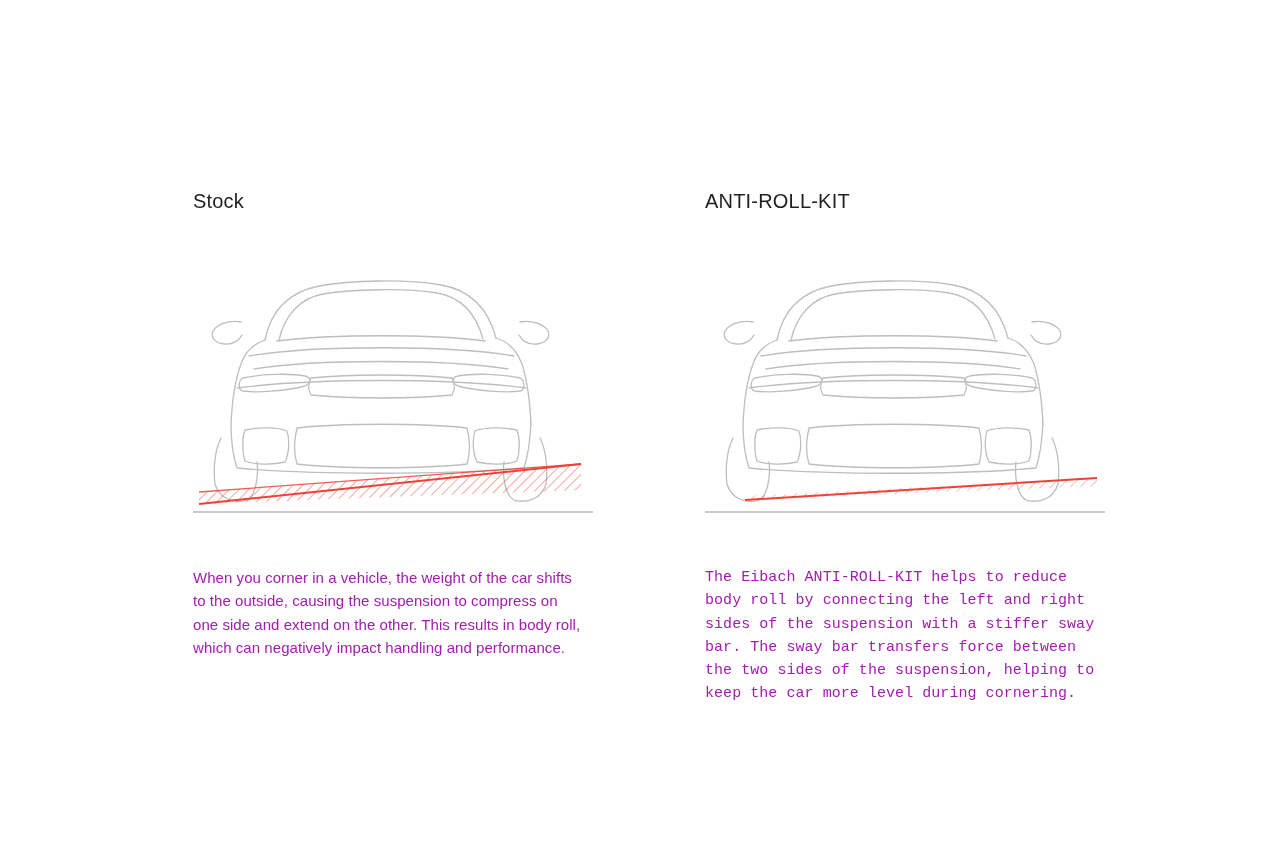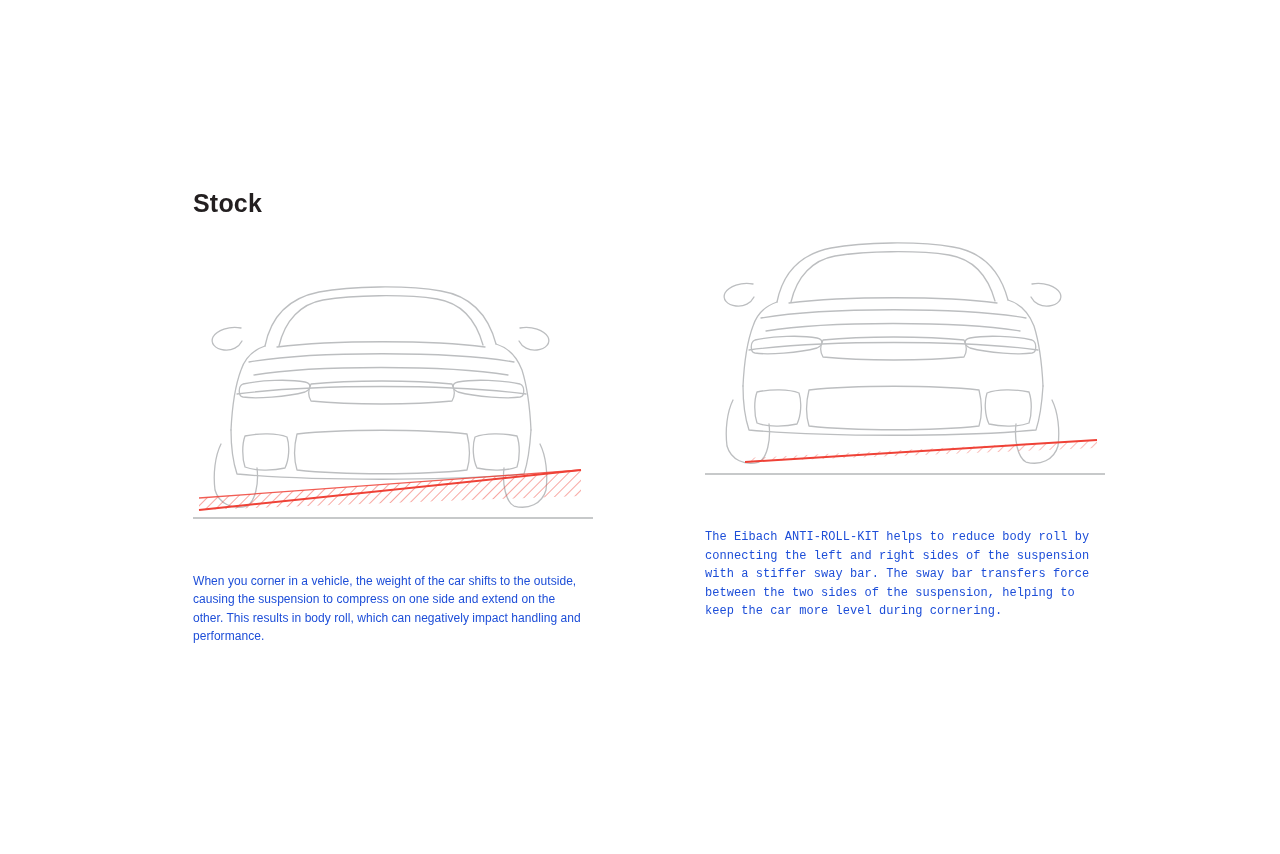--- a/index.html
+++ b/index.html
@@ -28,43 +28,43 @@
     justify-content: flex-start;
   }
   .panel {
     width: 500px;
     position: relative;
   }
   .panel.left { margin-left: 193px; }
   .panel.right { margin-left: 12px; }
 
   .panel-title {
-    font-size: 25px;
-    font-weight: bold;
+    font-size: 20px;
+    font-weight: normal;
     letter-spacing: 0.2px;
     color: #231f20;
     margin: 0 0 16px 0;
     line-height: 1.1;
   }
 
   .figure {
     position: relative;
     width: 400px;
     height: 290px;
   }
   .figure svg {
     display: block;
   }
 
   .caption {
     margin-top: 48px;
     width: 390px;
-    font-size: 12px;
+    font-size: 15px;
     line-height: 1.55;
-    color: #1d4ed8;
+    color: #a21caf;
     letter-spacing: 0.05px;
   }
   .panel.right .caption { width: 392px; font-family: Liberation Mono, monospace; }
 </style>
 </head>
 <body>
 
 <div class="page">
 
   <div class="panels">
@@ -124,20 +124,21 @@
           </g>
 
           <line x1="0" y1="284" x2="400" y2="284" stroke="#b5b7b9" stroke-width="1.4"></line>
         </svg>
       </div>
 
       <p class="caption">When you corner in a vehicle, the weight of the car shifts to the outside, causing the suspension to compress on one side and extend on the other. This results in body roll, which can negatively impact handling and performance.</p>
     </div>
 
     <div class="panel right">
+      <h2 class="panel-title">ANTI-ROLL-KIT</h2>
 
       <div class="figure">
         <svg width="400" height="290" viewBox="0 0 400 290" xmlns="http://www.w3.org/2000/svg">
           <defs>
             <pattern id="hatchB" width="7" height="7" patternTransform="rotate(45)" patternUnits="userSpaceOnUse">
               <line x1="0" y1="0" x2="0" y2="7" stroke="#ef4136" stroke-width="1.2" opacity="0.7"></line>
             </pattern>
           </defs>
 
           <g fill="none" stroke="#bcbec0" stroke-width="1.3" stroke-linejoin="round" stroke-linecap="round">

